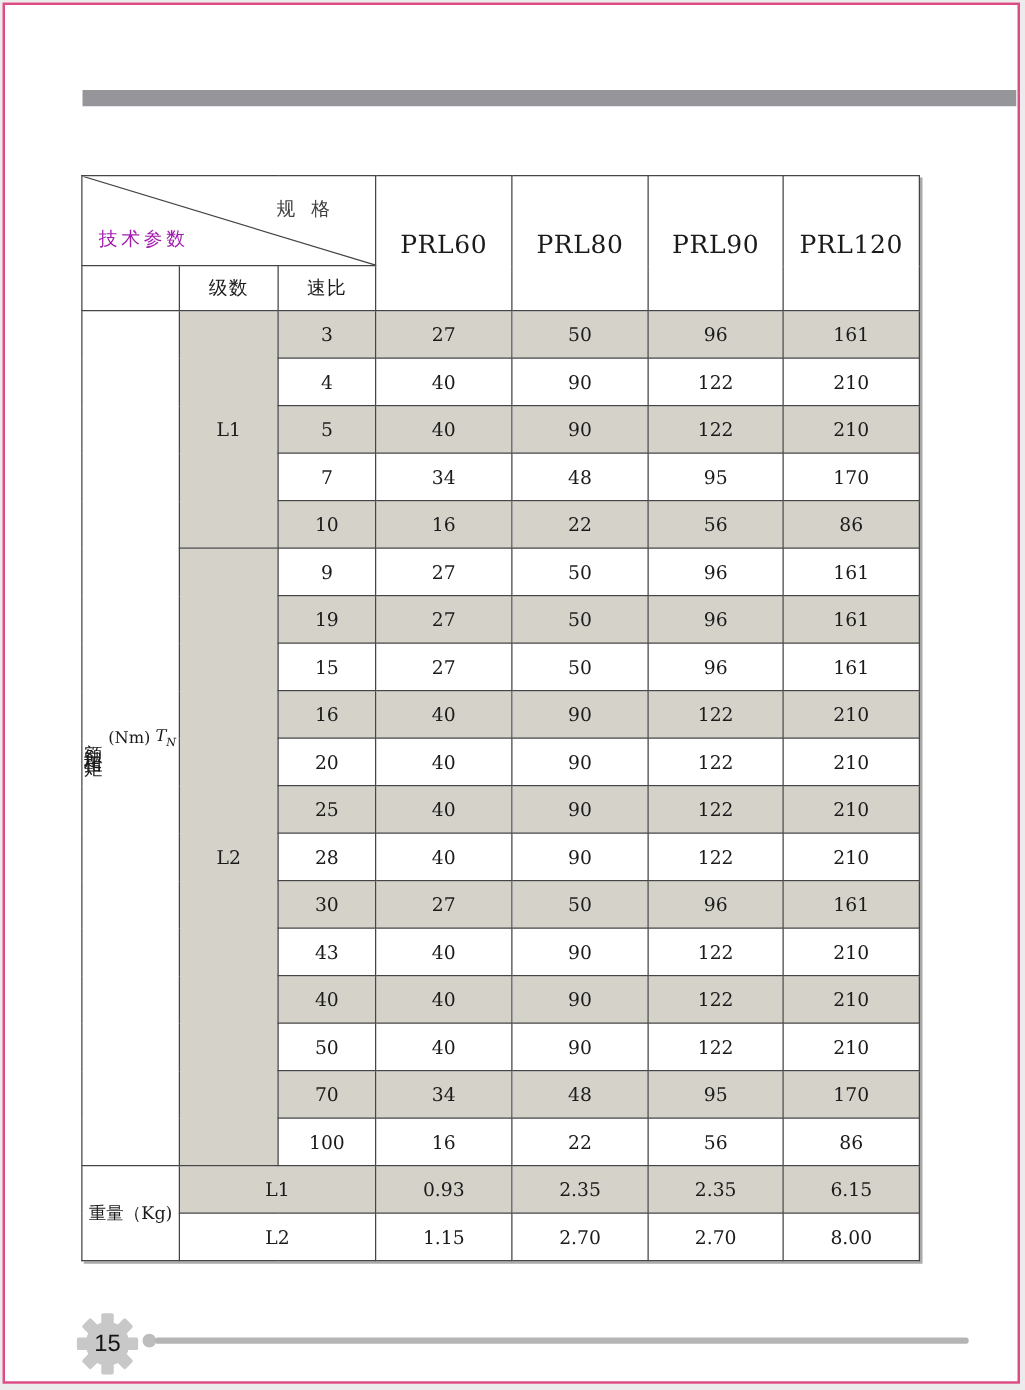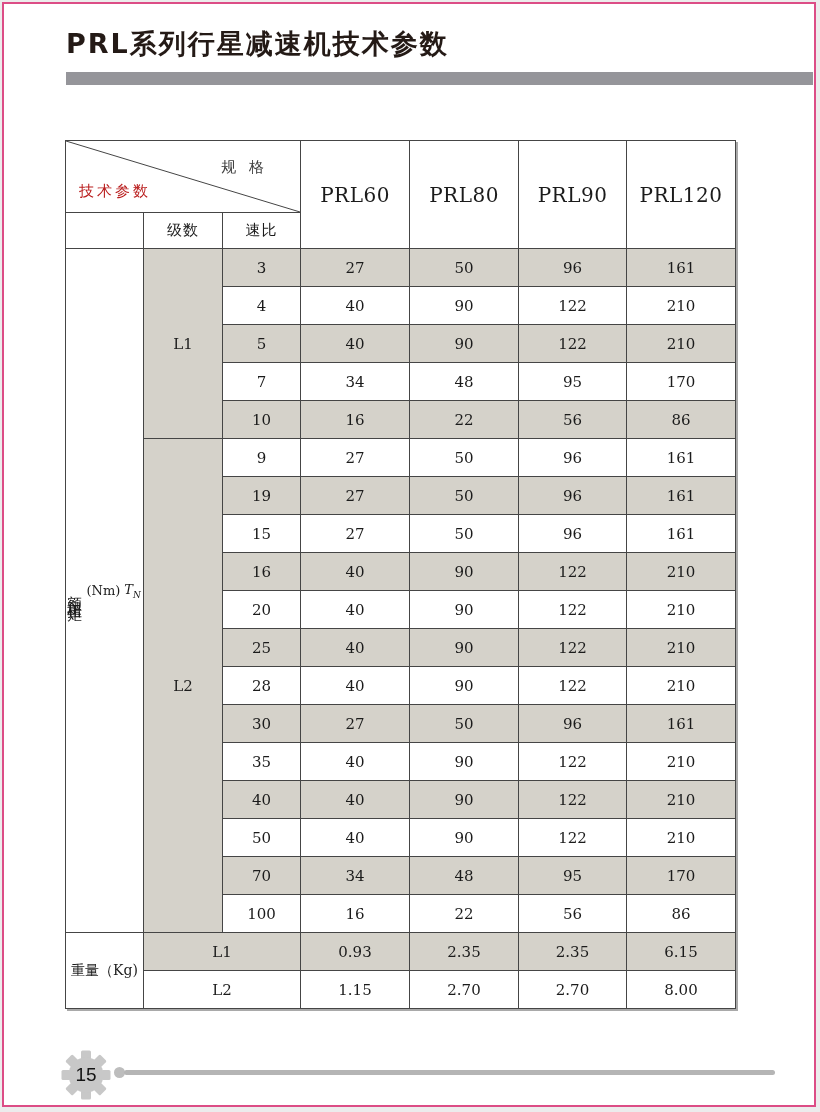--- a/index.html
+++ b/index.html
@@ -34,21 +34,21 @@
   tr.hdr-top{height:72px;}
   tr.hdr-sub{height:36px;}
   table.spec tbody tr{height:38px;}
   .shaded{background:#d5d2ca;}
   .diag-cell{position:relative;}
   .diag-svg{position:absolute;inset:0;width:100%;height:100%;display:block;}
   .corner-tr{
     position:absolute;top:17px;right:32px;font-size:15px;letter-spacing:4px;color:#404040;
   }
   .corner-bl{
-    position:absolute;bottom:11px;left:13px;font-size:15px;letter-spacing:3px;color:#b91c1c;
+    position:absolute;bottom:11px;left:13px;font-size:15px;letter-spacing:3px;color:#a21caf;
   }
   .prl-hdr{font-size:20px;letter-spacing:0.5px;}
   .subhdr{font-size:15px;letter-spacing:1px;}
   .torque-cell{background:#ffffff;}
   .torque-wrap{display:flex;flex-direction:row;align-items:center;gap:4px;}
   .v-chars{
     writing-mode:vertical-rl;text-orientation:upright;
     font-size:15px;letter-spacing:4px;line-height:1.1;
   }
   .t-unit{font-size:13px;letter-spacing:0;}
@@ -66,21 +66,20 @@
     background:#b5b5b5;border-radius:3px;
   }
 </style>
 </head>
 <body>
 
 <div class="canvas">
   <div class="page"></div>
   <div class="content">
 
-    <div class="doc-title">PRL系列行星减速机技术参数</div>
     <div class="title-bar"></div>
 
     <table class="spec">
       <colgroup>
         <col style="width:78px">
           <col style="width:79px">
           <col style="width:78px">
         <col style="width:109px">
           <col style="width:109px">
           <col style="width:108px">
@@ -201,21 +200,21 @@
             <td>210</td>
           </tr>
           <tr>
             <td class="shaded">30</td>
             <td class="shaded">27</td>
             <td class="shaded">50</td>
             <td class="shaded">96</td>
             <td class="shaded">161</td>
           </tr>
           <tr>
-            <td>35</td>
+            <td>43</td>
             <td>40</td>
             <td>90</td>
             <td>122</td>
             <td>210</td>
           </tr>
           <tr>
             <td class="shaded">40</td>
             <td class="shaded">40</td>
             <td class="shaded">90</td>
             <td class="shaded">122</td>

